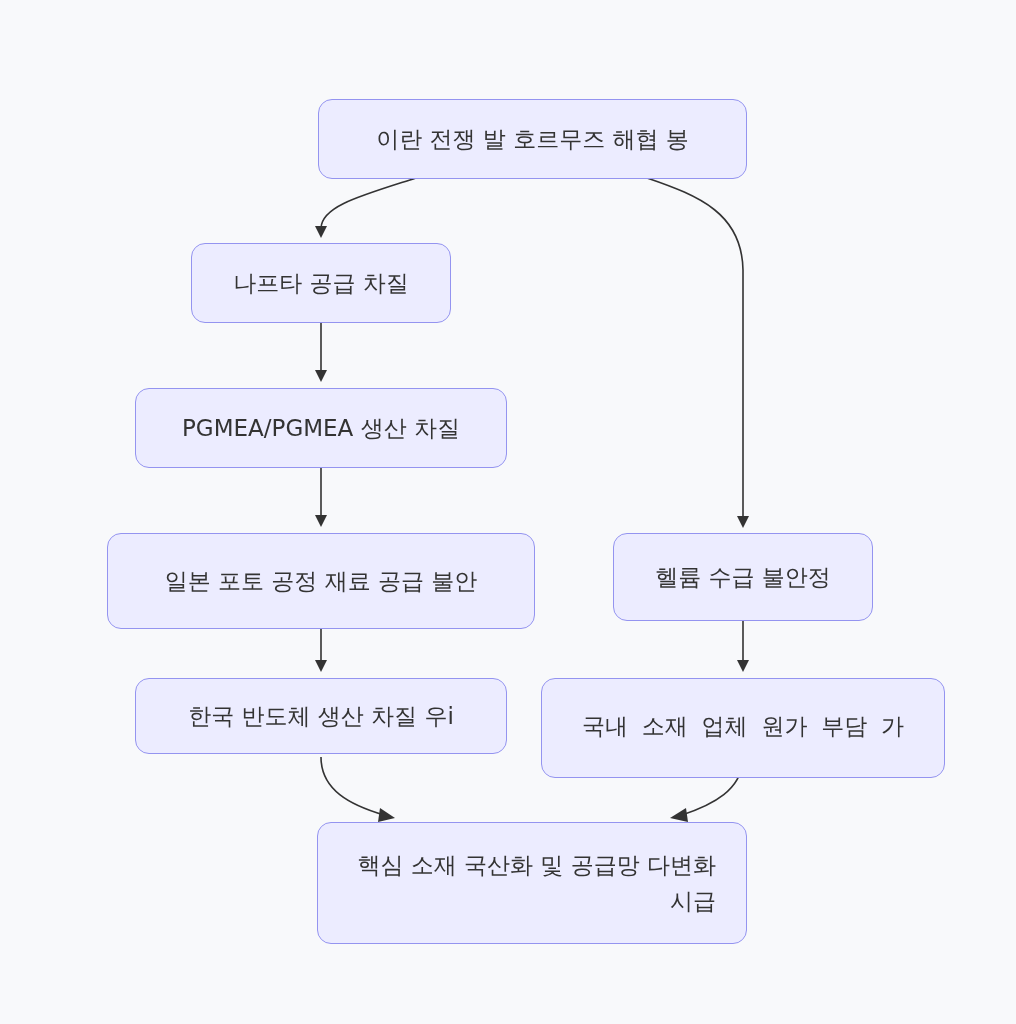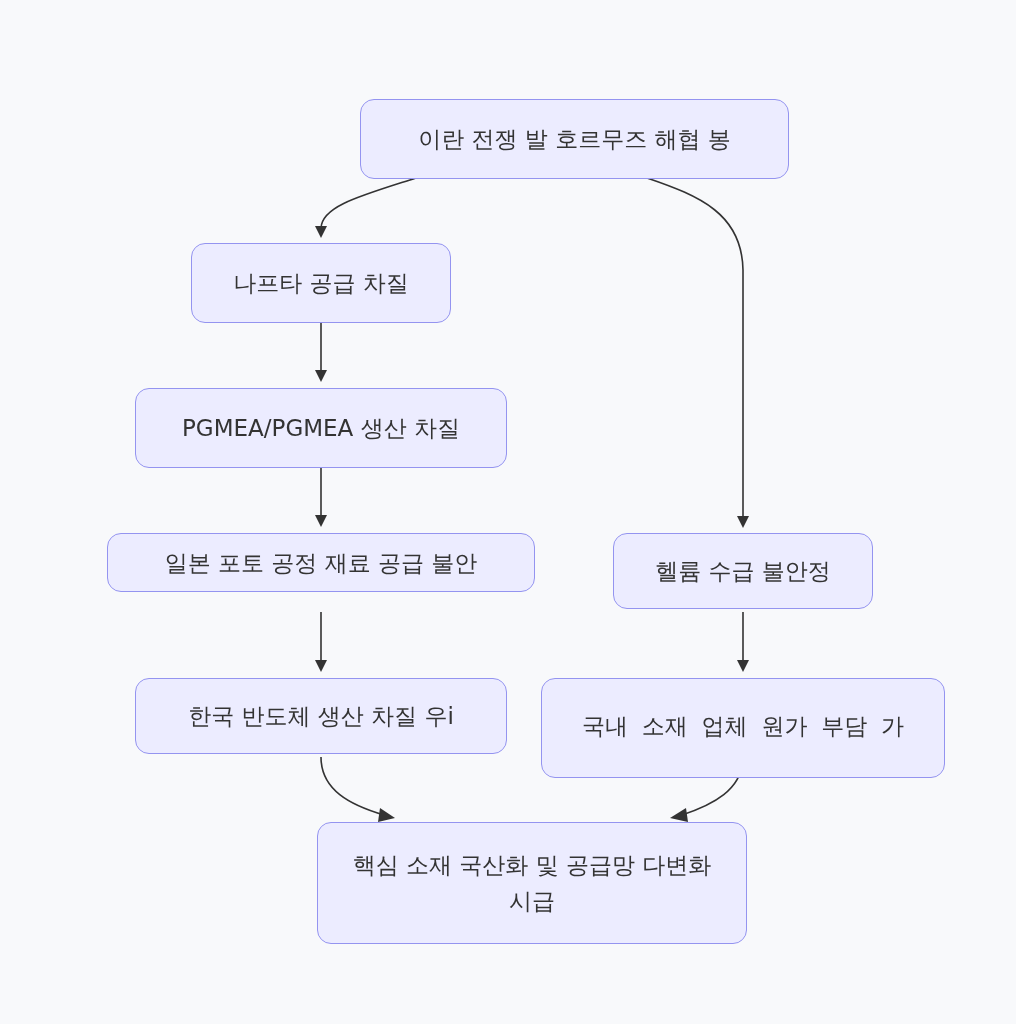--- a/index.html
+++ b/index.html
@@ -55,43 +55,43 @@
   <path class="edge" d="M743,612 L743,662"></path>
   <polygon class="arrow" points="737,660 749,660 743,672"></polygon>
 
   <path class="edge" d="M321,757 C321,790 350,805 384,815"></path>
   <polygon class="arrow" points="380,808 395,818 378,822"></polygon>
 
   <path class="edge" d="M743,757 C743,790 712,805 682,815"></path>
   <polygon class="arrow" points="686,808 670,818 688,822"></polygon>
 </svg>
 
-<div class="node" style="left:318px; top:99px; width:429px; height:80px;margin-left:42px;">
+<div class="node" style="left:318px; top:99px; width:429px; height:80px;">
   <span>이란 전쟁 발 호르무즈 해협 봉</span>
 </div>
 
 <div class="node" style="left:191px; top:243px; width:260px; height:80px;justify-content:center;">
   <span>나프타 공급 차질</span>
 </div>
 
 <div class="node" style="left:135px; top:388px; width:372px; height:80px;">
   <span>PGMEA/PGMEA 생산 차질</span>
 </div>
 
-<div class="node" style="left:107px; top:533px; width:428px; height:59px;">
+<div class="node" style="left:107px; top:533px; width:428px; height:96px;">
   <span>일본 포토 공정 재료 공급 불안</span>
 </div>
 
-<div class="node" style="left:613px; top:533px; width:260px; height:76px;">
+<div class="node" style="left:613px; top:533px; width:260px; height:88px;">
   <span>헬륨 수급 불안정</span>
 </div>
 
 <div class="node" style="left:135px; top:678px; width:372px; height:76px;">
   <span>한국 반도체 생산 차질 우i</span>
 </div>
 
 <div class="node" style="left:541px; top:678px; width:404px; height:100px;font-family:Liberation Mono, monospace;">
   <span>국내 소재 업체 원가 부담 가</span>
 </div>
 
-<div class="node wrap" style="left:317px; top:822px; width:430px; height:122px;">
+<div class="node wrap" style="left:317px; top:822px; width:430px; height:122px;text-align:right;">
   <span>핵심 소재 국산화 및 공급망 다변화 시급</span>
 </div>
 
 </body></html>

